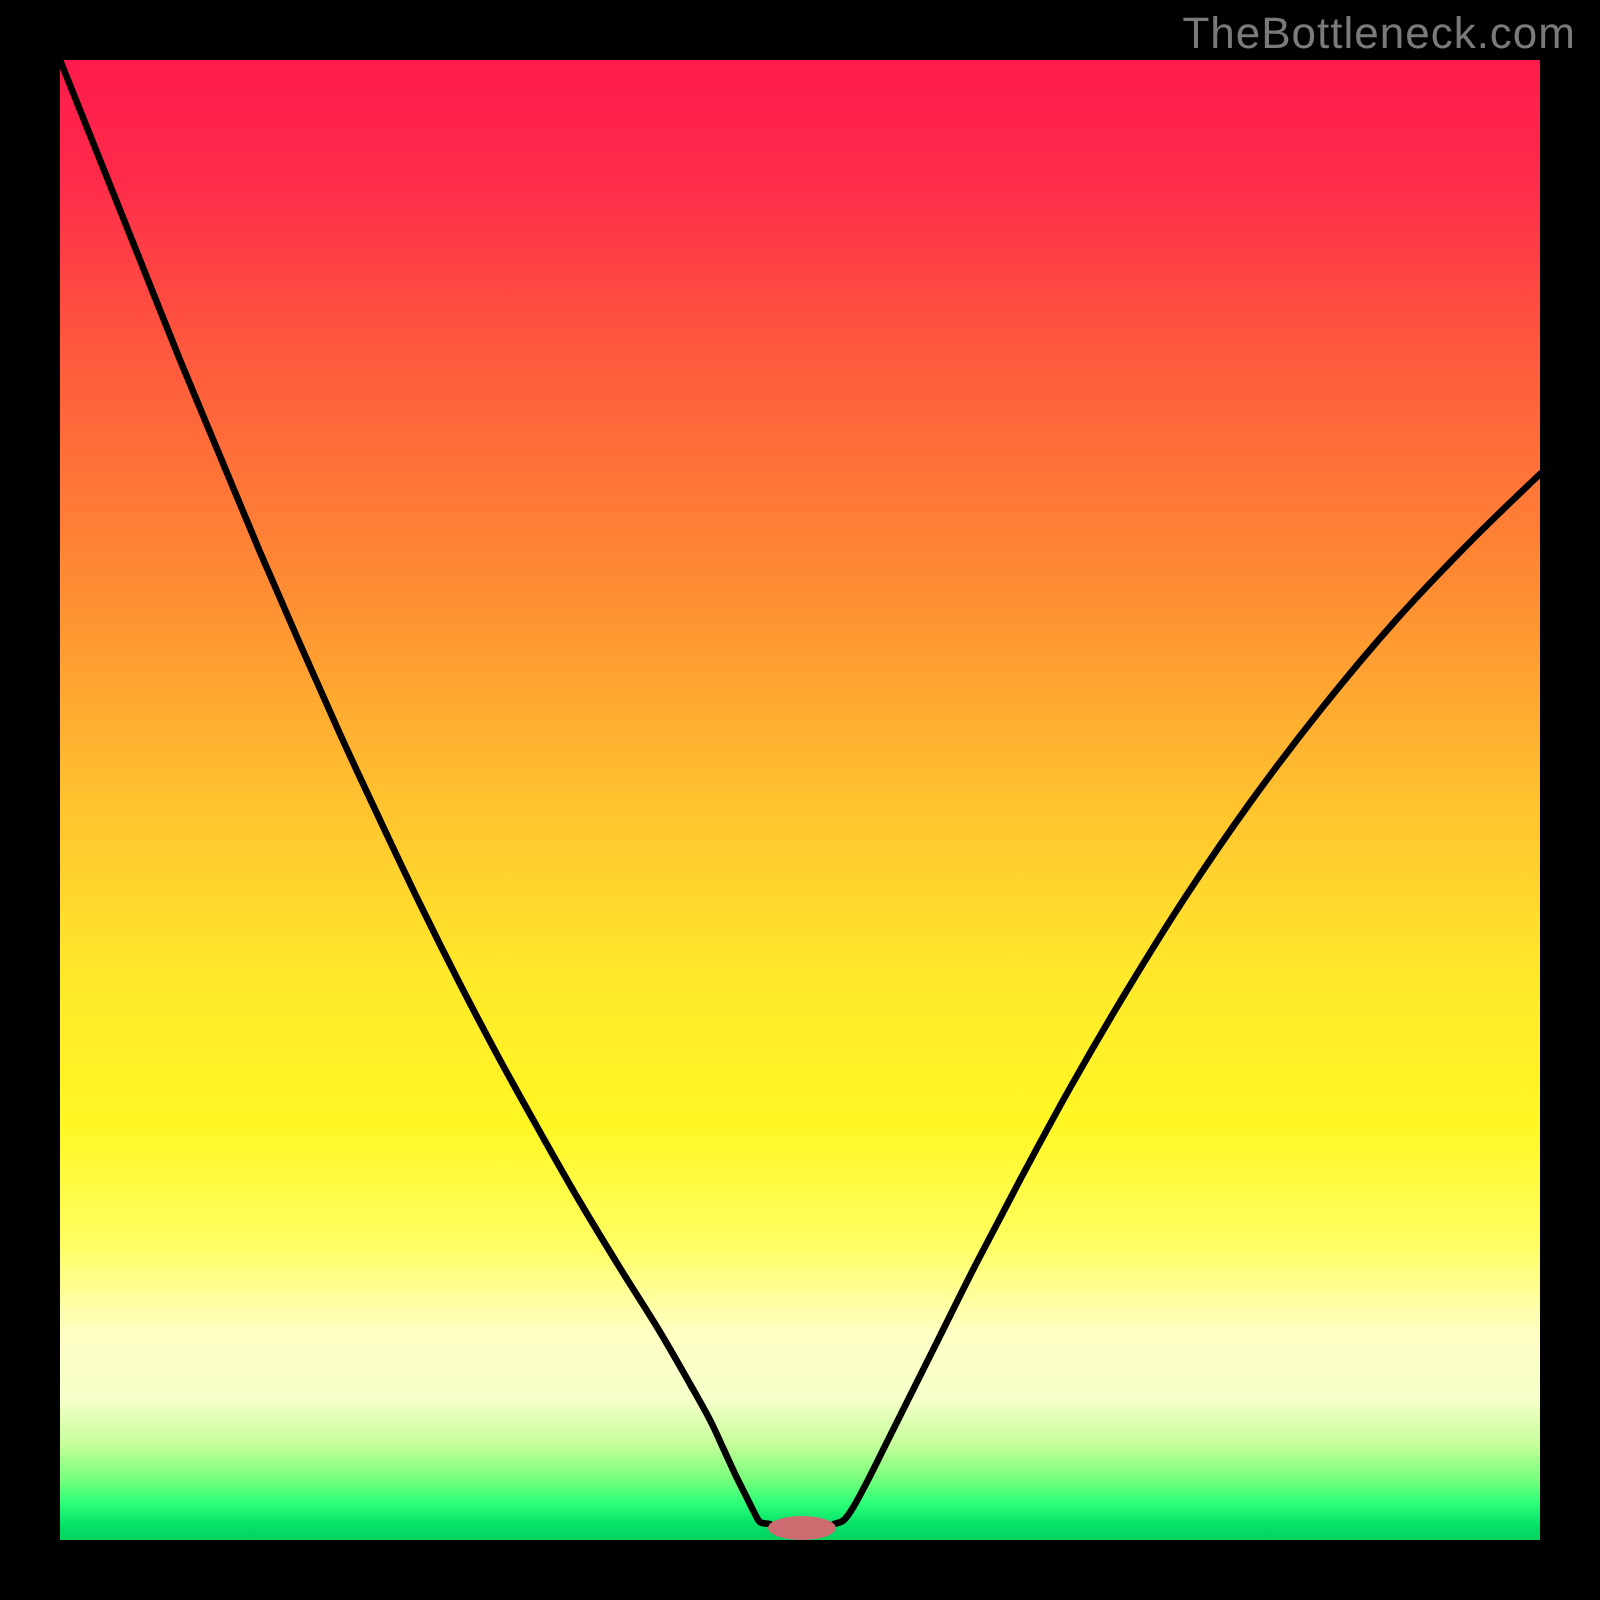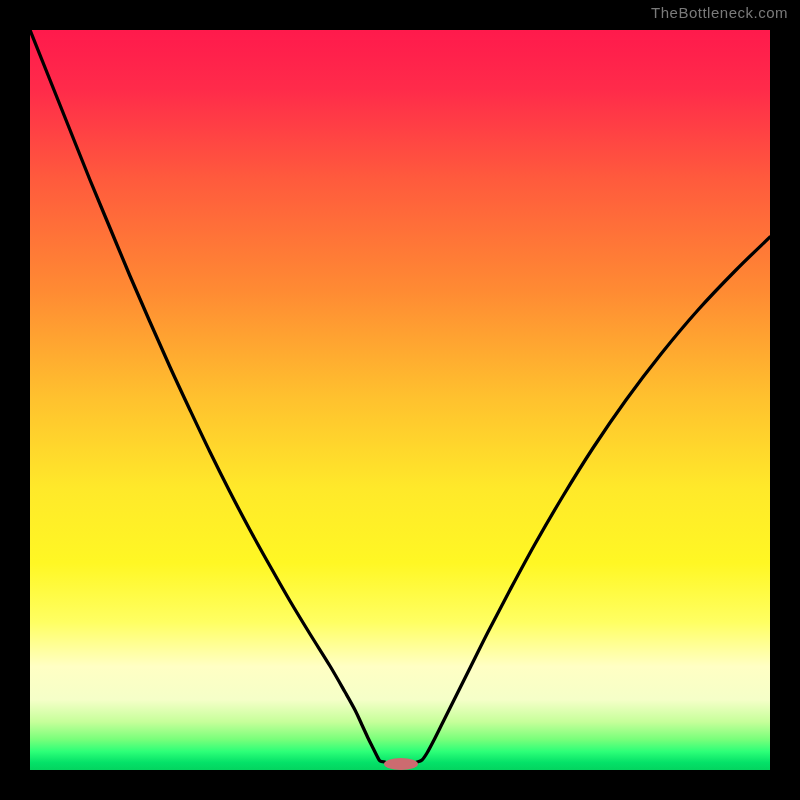--- a/index.html
+++ b/index.html
@@ -25,21 +25,21 @@
     top: 30px;
     width: 740px;
     height: 740px;
     overflow: hidden;
   }
   .watermark {
     position: absolute;
     top: 4px;
     right: 12px;
     color: #7a7a7a;
-    font-size: 15px;
+    font-size: 22px;
     font-weight: 500;
     letter-spacing: 0.5px;
     user-select: none;
   }
   svg {
     display: block;
   }
 </style>
 </head>
 <body>

